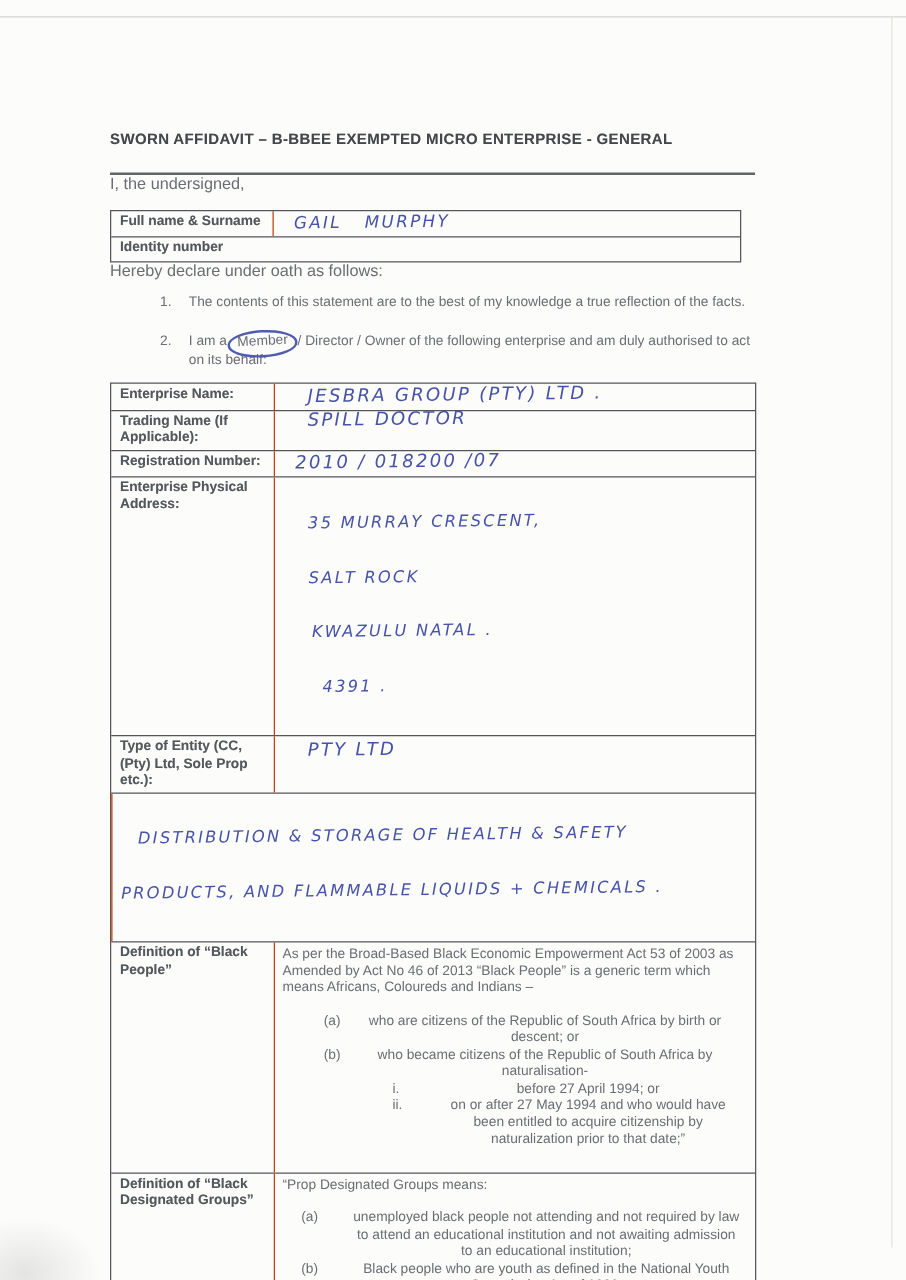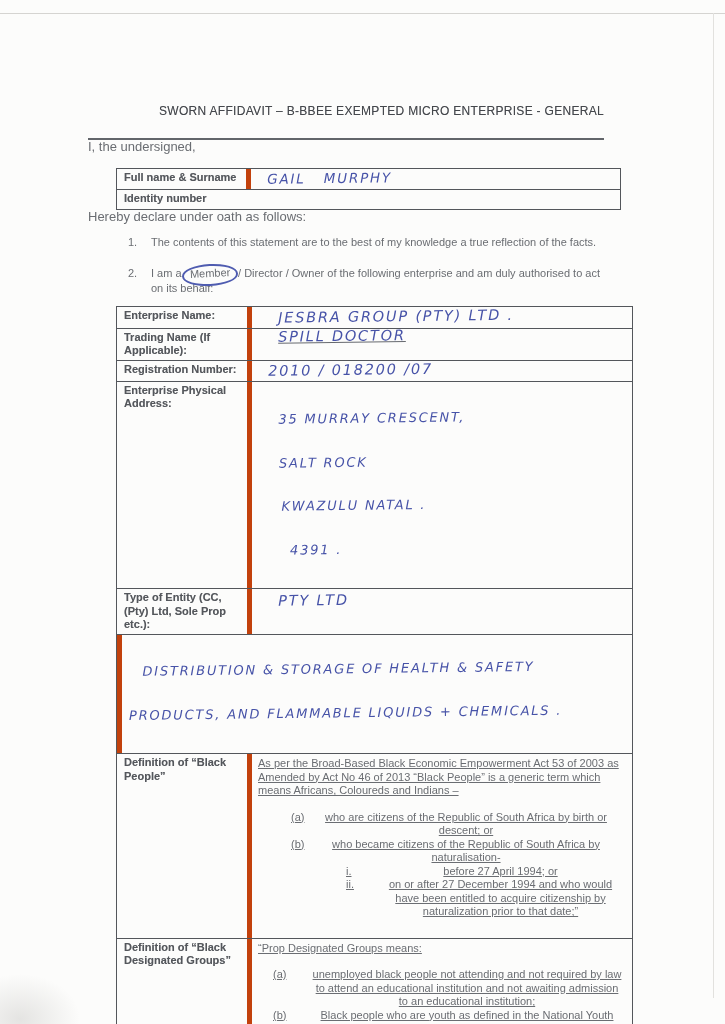--- a/index.html
+++ b/index.html
@@ -15,44 +15,44 @@
   
   .scan-top{position:absolute;top:13px;left:0;width:725px;height:1px;background:#d5d4d1;}
   .scan-right{position:absolute;top:13px;right:11px;width:1px;height:985px;background:#e2e1de;}
   .scan-shadow{position:absolute;left:-40px;bottom:-40px;width:120px;height:90px;
     background:radial-gradient(closest-side,rgba(120,118,112,.18),rgba(120,118,112,0));}
 
   .content{padding:104px 0 0 88px;}
 
   .header-block{width:516px;}
   h1.title{
-    margin:0;font-size:12px;line-height:14px;font-weight:normal;
-    text-align:right;color:#44474c;letter-spacing:.3px;
+    margin:0;font-size:12px;line-height:14px;font-weight:bold;
+    text-align:left;color:#44474c;letter-spacing:.3px;
     text-shadow:0 0 .5px rgba(68,71,76,.45);
   }
   .title-rule{margin-top:20px;height:0;border-top:2px solid #62656a;width:516px;}
 
   p.plain{margin:0;font-size:13px;line-height:13px;color:#6a6d72;}
   .intro{margin-top:17px;}
   .lead{margin-top:17px;}
 
   
-  .tbl{border:1px solid #53565b;background:transparent;margin-left:28px;}
+  .tbl{border:1px solid #53565b;background:transparent;}
   .t1{margin-top:15px;width:503px;}
   .t2{margin-top:10px;width:515px;}
   .row{display:grid;border-top:1px solid #53565b;}
   .row:first-child{border-top:none;}
   .t1 .row{grid-template-columns:129px 1fr;min-height:19px;}
   .t2 .row{grid-template-columns:130px 1fr;}
   .cell-label{
     font-weight:bold;color:#54575c;font-size:11px;line-height:13.5px;
     padding:2px 6px 2px 7px;
     text-shadow:0 0 .5px rgba(84,87,92,.4);
   }
-  .cell-value{border-left:5px solid #c2410c;padding:1px 4px 1px 0;overflow:visible;text-decoration:underline;}
+  .cell-value{border-left:1px solid #c2410c;padding:1px 4px 1px 0;overflow:visible;}
 
   
   .hw{
     font-family:"DejaVu Sans",sans-serif;font-style:italic;
     color:#4753a8;letter-spacing:1.8px;font-size:13px;line-height:14.5px;
     white-space:pre-wrap;display:inline-block;transform:rotate(-.7deg);
     transform-origin:left top;
   }
   .t1 .cell-value .hw{padding:2px 0 0 16px;font-size:13.5px;}
   .hw-big{font-size:14.5px;}
@@ -198,21 +198,21 @@
             <div class="def-item bp-item">
               <span class="def-marker">(b)</span>
               <span class="def-text">who became citizens of the Republic of South Africa by naturalisation-</span>
             </div>
             <div class="def-item bp-sub">
               <span class="def-marker">i.</span>
               <span class="def-text">before 27 April 1994; or</span>
             </div>
             <div class="def-item bp-sub">
               <span class="def-marker">ii.</span>
-              <span class="def-text">on or after 27 December 1994 and who would have been entitled to acquire citizenship by naturalization prior to that date;”</span>
+              <span class="def-text">on or after 27 May 1994 and who would have been entitled to acquire citizenship by naturalization prior to that date;”</span>
             </div>
           </div>
         </div>
       </div>
 
       <div class="row">
         <div class="cell-label">Definition of “Black Designated Groups”</div>
         <div class="cell-value def-cell">
           <p class="def-intro">“Prop Designated Groups means:</p>
           <div class="def-list">

